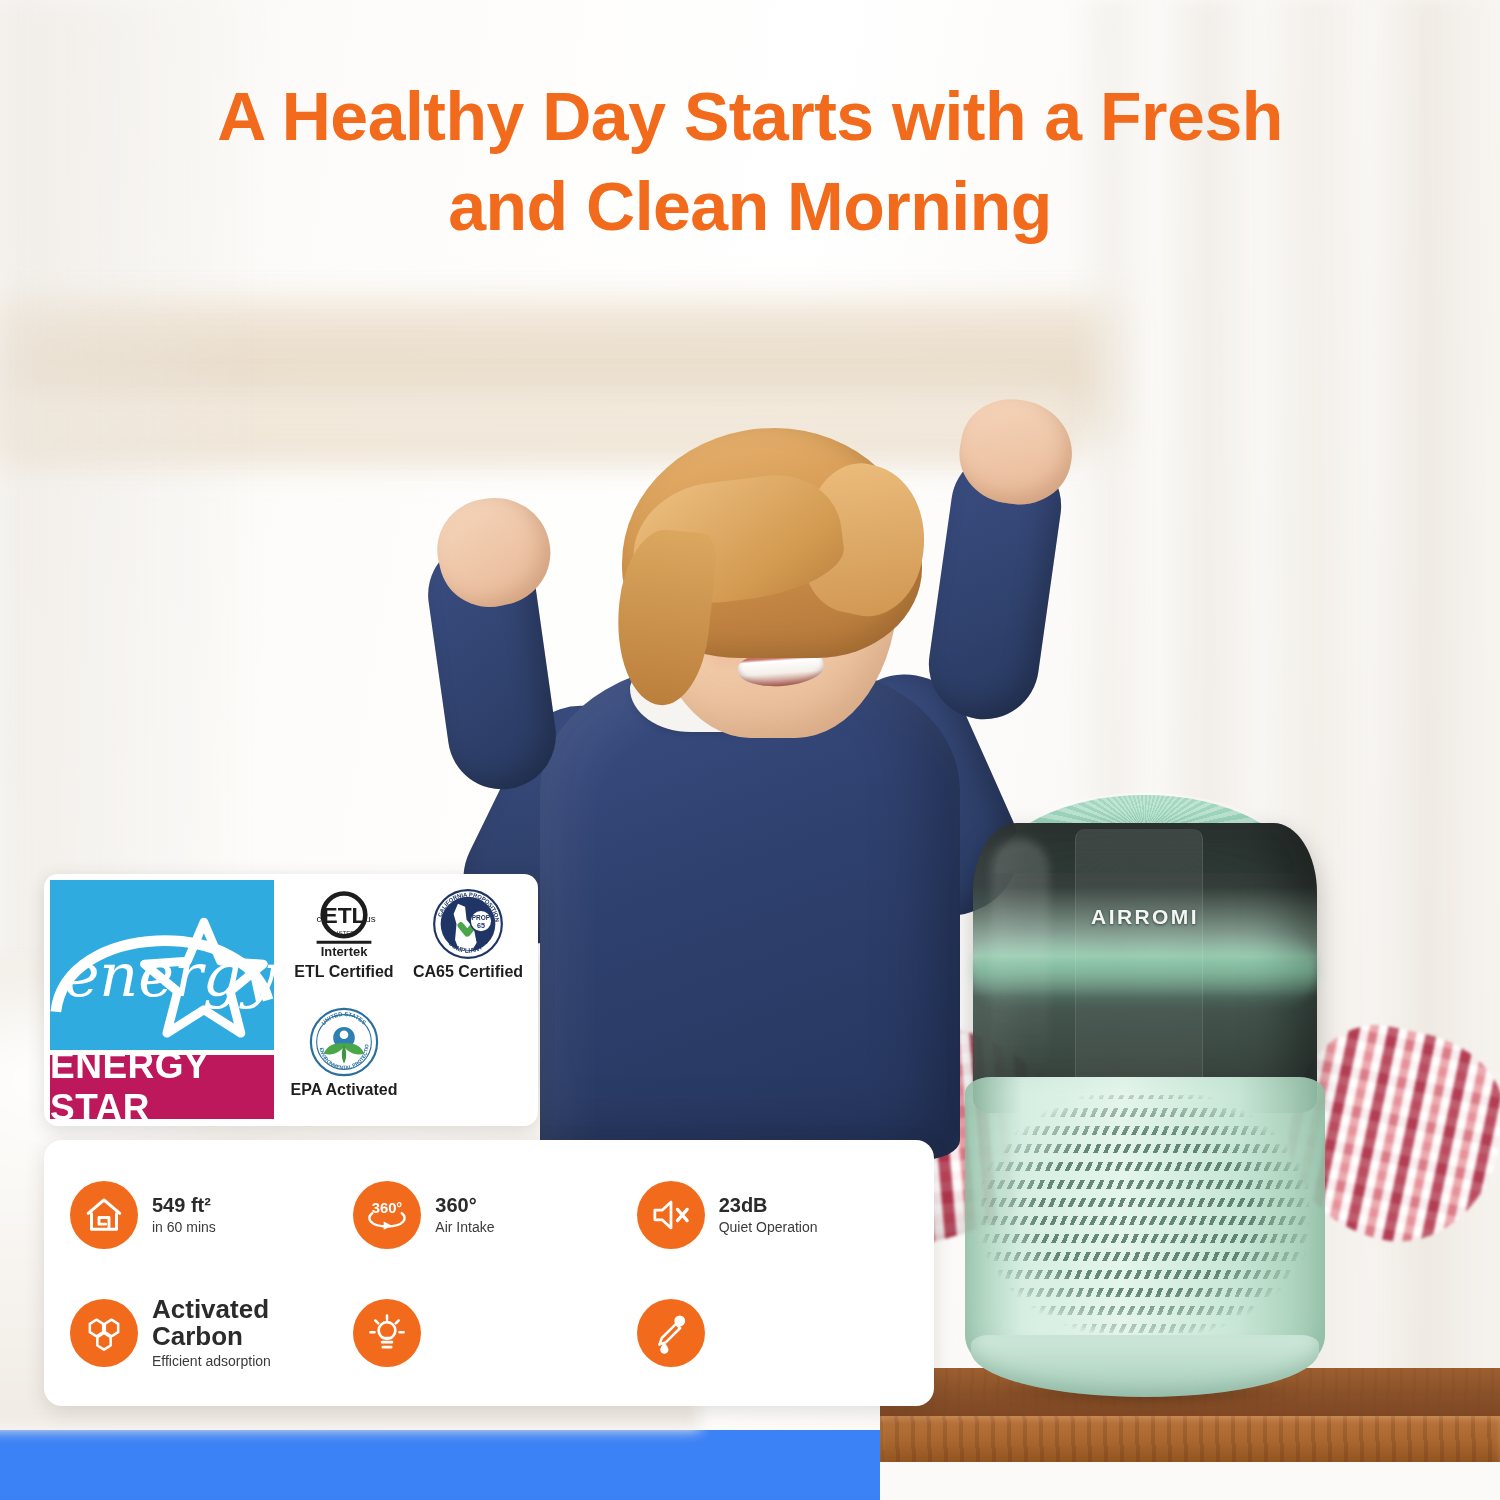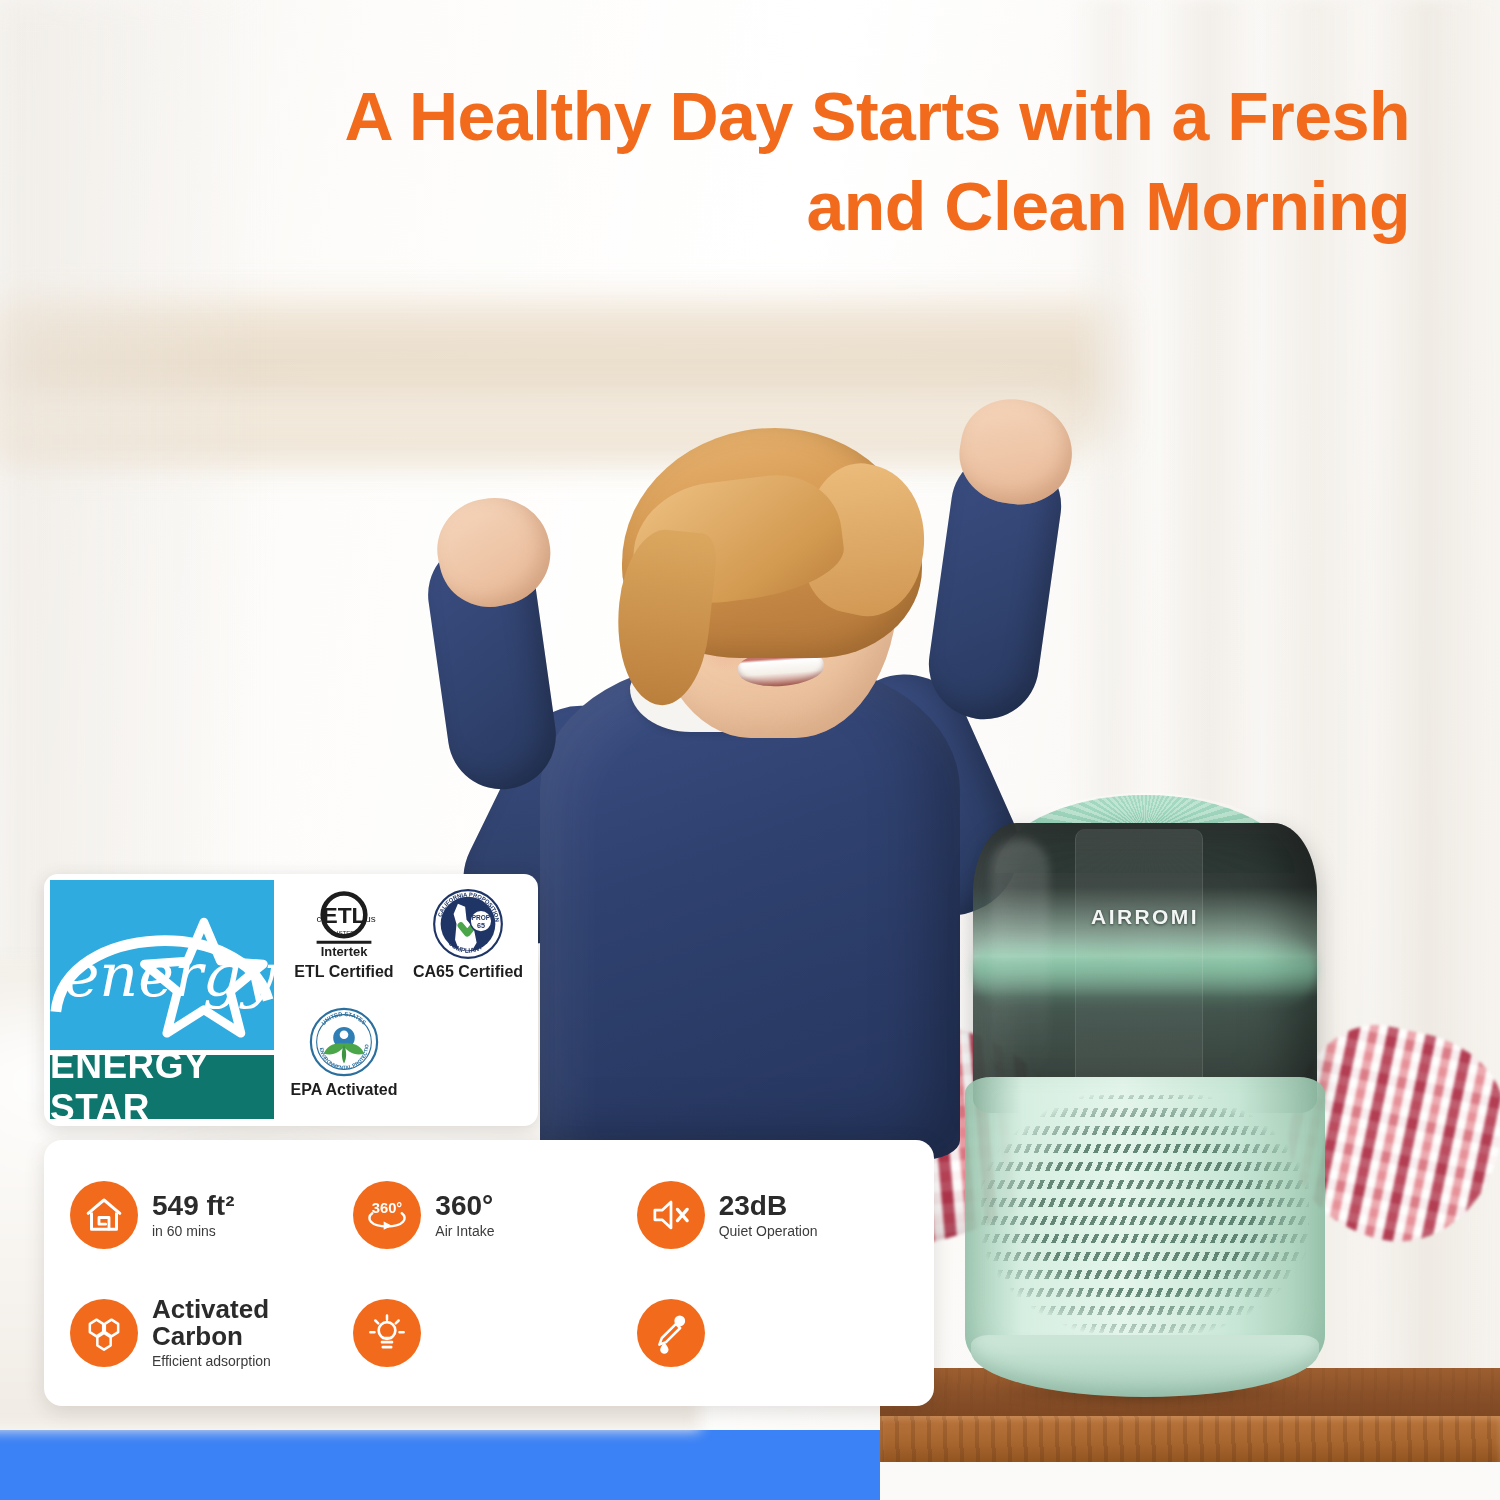--- a/index.html
+++ b/index.html
@@ -323,21 +323,21 @@
   .body-base {
     position:absolute; left:16px; top:540px; width:348px; height:62px;
     border-radius:18px 18px 50% 50%/10px 10px 46px 46px;
     background:linear-gradient(180deg,#cfe8da 0%,#bcdccb 50%,#a9cdbb 100%);
     box-shadow:inset 0 -8px 16px rgba(80,130,108,.25);
   }
 
   
   .headline {
     position:absolute; left:0; top:72px; width:1500px;
-    text-align:right;
+    text-align:center;
     color:#f26a1b;
     font-size:68px; line-height:1.32; font-weight:bold;
     letter-spacing:-.5px;
     padding:0 90px;
   }
 
   
   .cert-card {
     position:absolute; left:44px; top:874px; width:494px; height:252px;
     background:#ffffff; border-radius:14px;
@@ -345,21 +345,21 @@
     display:flex; overflow:hidden;
   }
   .estar {
     width:236px; height:100%;
     display:flex; flex-direction:column; padding:6px 6px 7px 6px; gap:5px;
   }
   .estar-main {
     flex:1; background:#2fabe0; position:relative; overflow:hidden;
   }
   .estar-bar {
-    height:64px; background:#0f766e;
+    height:64px; background:#be185d;
     display:flex; align-items:center; justify-content:flex-end;
   }
   .estar-bar span {
     color:#ffffff; font-size:37px; font-weight:bold; letter-spacing:.5px;
   }
   .cert-grid {
     flex:1; display:grid; grid-template-columns:1fr 1fr; grid-template-rows:1fr 1fr;
     padding:8px 8px 8px 2px;
   }
   .cert-cell { display:flex; flex-direction:column; align-items:center; justify-content:flex-start; padding-top:6px; }
@@ -373,21 +373,21 @@
     box-shadow:0 5px 20px rgba(60,50,40,.15);
     display:grid; grid-template-columns:1fr 1fr 1fr; grid-template-rows:1fr 1fr;
     padding:16px 14px 14px 26px;
   }
   .feat { display:flex; align-items:center; gap:14px; }
   .feat-ic {
     width:68px; height:68px; min-width:68px; border-radius:50%;
     background:#f26a1b; display:flex; align-items:center; justify-content:center;
   }
   .feat-txt { display:flex; flex-direction:column; }
-  .feat-title { font-size:28px; font-weight:bold; color:#2b2b2b; line-height:1.04; }
+  .feat-title { font-size:20px; font-weight:bold; color:#2b2b2b; line-height:1.04; }
   .feat-sub { font-size:14px; color:#3b3b3b; line-height:1.16; margin-top:3px; }
   .feat-title.sm { font-size:26px; }
 </style>
 </head>
 <body>
 
 <div class="scene">
   <div class="wall"></div>
   <div class="headboard"></div>
   <div class="headboard2"></div>

